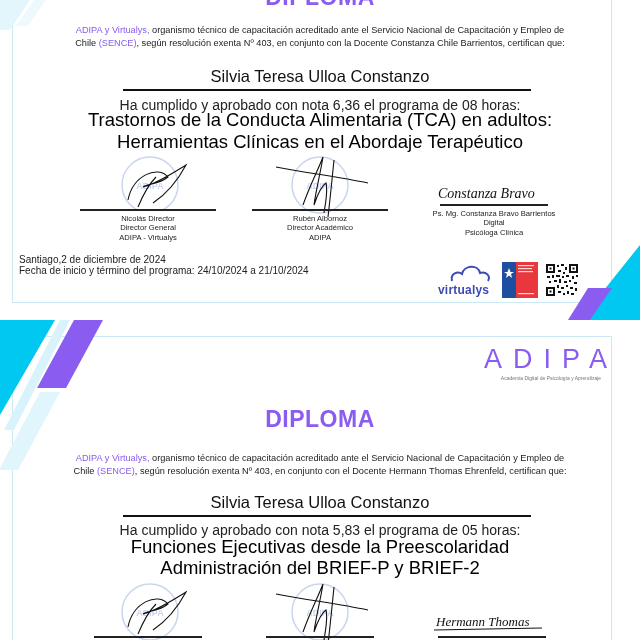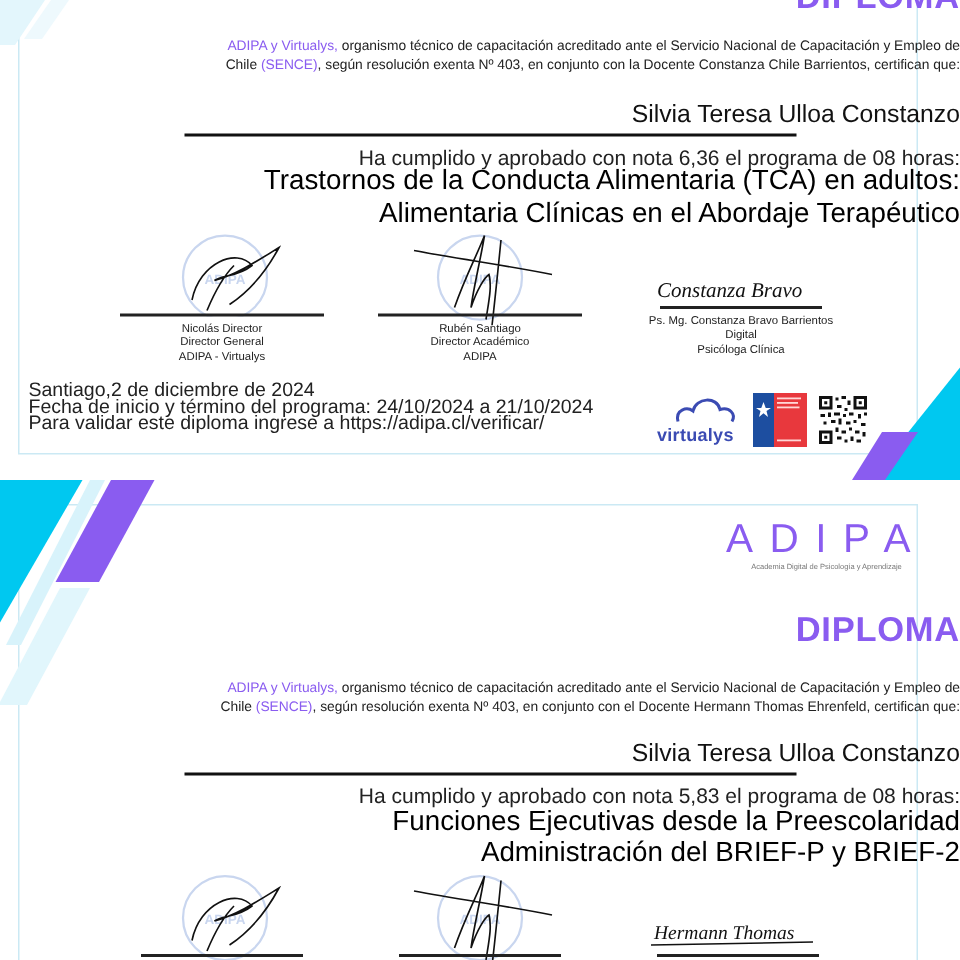--- a/index.html
+++ b/index.html
@@ -9,36 +9,36 @@
   .page { position: absolute; left: 0; width: 640px; overflow: hidden; background: #fff; }
   .page-1 { top: 0; height: 320px; }
   .page-2 { top: 320px; height: 320px; }
 
   .frame { position: absolute; border: 1.5px solid #cbe9f4; background: transparent; }
   .page-1 .frame { left: 12px; top: -10px; width: 600px; height: 313px; }
   .page-2 .frame { left: 12px; top: 16px; width: 600px; height: 320px; }
 
   .deco { position: absolute; }
 
-  .center { position: absolute; left: 0; width: 640px; text-align: right; }
+  .center { position: absolute; left: 0; width: 640px; text-align: center; }
 
   .diploma-title { font-size: 23px; font-weight: bold; color: #8a5cf0; letter-spacing: 0.5px; }
   .intro { font-size: 9.2px; line-height: 12.5px; color: #222; }
   .intro .accent { color: #8a5cf0; }
   .recipient { font-size: 16.5px; color: #111; }
   .name-rule { position: absolute; left: 123px; width: 408px; height: 1.5px; background: #111; }
   .grade-line { font-size: 14px; color: #222; }
   .course { font-size: 18.5px; line-height: 22px; color: #000000; }
 
   .sig-block { position: absolute; width: 136px; text-align: center; }
   .sig-rule { height: 1.5px; background: #222; width: 136px; margin: 0 auto; }
   .sig-text { font-size: 7.6px; line-height: 9.5px; color: #222; margin-top: 3px; }
   .sig-art { position: absolute; }
 
-  .footer-info { position: absolute; left: 19px; font-size: 13px; line-height: 11.2px; color: #222; }
+  .footer-info { position: absolute; left: 19px; font-size: 10px; line-height: 11.2px; color: #222; }
 
   .adipa-logo { position: absolute; right: 22px; top: 345px; text-align: center; }
   .adipa-word { font-size: 27px; letter-spacing: 11px; color: #8a5cf0; font-weight: 300; line-height: 28px; }
   .adipa-sub { font-size: 5px; color: #777; margin-top: 2px; }
 
   .virtualys { position: absolute; left: 438px; top: 263px; width: 60px; height: 34px; }
   .virtualys-word { position: absolute; bottom: 0; left: 0; font-size: 12px; font-weight: bold; color: #3b4bb3; letter-spacing: 0.2px; }
   .gov-logo { position: absolute; left: 502px; top: 262px; width: 36px; height: 36px; }
   .qr { position: absolute; left: 545px; top: 263px; width: 34px; height: 34px; }
 </style>
@@ -62,21 +62,21 @@
 
   <div class="center intro" style="top:24px">
     <div><span class="accent">ADIPA y Virtualys,</span><span> organismo técnico de capacitación acreditado ante el Servicio Nacional de Capacitación y Empleo de</span></div>
     <div><span>Chile </span><span class="accent">(SENCE)</span><span>, según resolución exenta Nº 403, en conjunto con la Docente Constanza Chile Barrientos, certifican que:</span></div>
   </div>
 
   <div class="center recipient" style="top:67px">Silvia Teresa Ulloa Constanzo</div>
   <div class="name-rule" style="top:89px"></div>
   <div class="center grade-line" style="top:97px">Ha cumplido y aprobado con nota  6,36 el programa de 08 horas:</div>
   <div class="center course" style="top:109px">Trastornos de la Conducta Alimentaria (TCA) en adultos:</div>
-  <div class="center course" style="top:131px">Alimentaria Clínicas en el Abordaje Terapéutico</div>
+  <div class="center course" style="top:131px">Herramientas Clínicas en el Abordaje Terapéutico</div>
 
   <svg class="sig-art" style="left:98px;top:155px" width="100" height="56">
     <circle cx="52" cy="30" r="28" fill="none" stroke="#c9d6ef" stroke-width="1.5"></circle>
     <text x="52" y="34" font-size="9" text-anchor="middle" fill="#c9d6ef" font-family="Liberation Sans, sans-serif" font-weight="bold">ADIPA</text>
     <path d="M30,45 C35,20 60,10 70,22 C60,30 50,28 45,32 C60,28 75,18 88,10 C80,25 70,38 55,48 M40,52 C45,40 50,30 58,22" fill="none" stroke="#111" stroke-width="1.1"></path>
   </svg>
   <div class="sig-block" style="left:80px;top:209px">
     <div class="sig-rule"></div>
     <div class="sig-text">
       <div>Nicolás Director</div>
@@ -86,42 +86,41 @@
   </div>
 
   <svg class="sig-art" style="left:268px;top:155px" width="110" height="62">
     <circle cx="52" cy="30" r="28" fill="none" stroke="#c9d6ef" stroke-width="1.5"></circle>
     <text x="52" y="34" font-size="9" text-anchor="middle" fill="#c9d6ef" font-family="Liberation Sans, sans-serif" font-weight="bold">ADIPA</text>
     <path d="M8,12 C40,18 70,22 100,28 M35,50 C42,30 50,15 55,2 C52,20 48,35 46,50 C50,38 55,30 58,28 C60,36 58,45 56,58 M66,5 C64,25 62,45 60,62" fill="none" stroke="#111" stroke-width="1.1"></path>
   </svg>
   <div class="sig-block" style="left:252px;top:209px">
     <div class="sig-rule"></div>
     <div class="sig-text">
-      <div>Rubén Santiago</div>
+      <div>Rubén Albornoz</div>
       <div>Director Académico</div>
       <div>ADIPA</div>
     </div>
   </div>
 
   <svg class="sig-art" style="left:434px;top:178px" width="120" height="28">
     <text x="4" y="20" font-size="14" font-style="italic" fill="#111" font-family="Liberation Serif, serif">Constanza Bravo</text>
   </svg>
   <div class="sig-block" style="left:424px;top:204px;width:140px">
     <div class="sig-rule" style="width:108px"></div>
     <div class="sig-text">
       <div>Ps. Mg. Constanza Bravo Barrientos</div>
       <div>Digital</div>
       <div>Psicóloga Clínica</div>
     </div>
   </div>
 
   <div class="footer-info" style="top:254px">
     <div>Santiago,2 de diciembre de 2024</div>
     <div>Fecha de inicio y término del programa: 24/10/2024 a 21/10/2024</div>
-    <div>Para validar este diploma ingrese a https://adipa.cl/verificar/</div>
   </div>
 
   <div class="virtualys">
     <svg style="position:absolute;left:10px;top:0" width="44" height="20">
       <path d="M4,18 C2,10 10,8 14,11 C16,2 30,1 32,10 C38,8 43,13 40,18" fill="none" stroke="#3b4bb3" stroke-width="2"></path>
     </svg>
     <span class="virtualys-word">virtualys</span>
   </div>
   <svg class="gov-logo" viewBox="0 0 36 36">
     <rect x="0" y="0" width="14" height="36" fill="#1d4ea0"></rect>
@@ -192,21 +191,21 @@
 
   <div class="center diploma-title" style="top:86px">DIPLOMA</div>
 
   <div class="center intro" style="top:132px">
     <div><span class="accent">ADIPA y Virtualys,</span><span> organismo técnico de capacitación acreditado ante el Servicio Nacional de Capacitación y Empleo de</span></div>
     <div><span>Chile </span><span class="accent">(SENCE)</span><span>, según resolución exenta Nº 403, en conjunto con el Docente Hermann Thomas Ehrenfeld, certifican que:</span></div>
   </div>
 
   <div class="center recipient" style="top:173px">Silvia Teresa Ulloa Constanzo</div>
   <div class="name-rule" style="top:195px"></div>
-  <div class="center grade-line" style="top:202px">Ha cumplido y aprobado con nota  5,83 el programa de 08 horas:</div>
+  <div class="center grade-line" style="top:202px">Ha cumplido y aprobado con nota  5,83 el programa de 05 horas:</div>
   <div class="center course" style="top:216px">Funciones Ejecutivas desde la Preescolaridad</div>
   <div class="center course" style="top:237px">Administración del BRIEF-P y BRIEF-2</div>
 
   <svg class="sig-art" style="left:98px;top:262px" width="100" height="58">
     <circle cx="52" cy="30" r="28" fill="none" stroke="#c9d6ef" stroke-width="1.5"></circle>
     <text x="52" y="34" font-size="9" text-anchor="middle" fill="#c9d6ef" font-family="Liberation Sans, sans-serif" font-weight="bold">ADIPA</text>
     <path d="M30,45 C35,20 60,10 70,22 C60,30 50,28 45,32 C60,28 75,18 88,10 C80,25 70,38 55,48 M40,52 C45,40 50,30 58,22" fill="none" stroke="#111" stroke-width="1.1"></path>
   </svg>
   <div class="sig-rule" style="position:absolute;left:94px;top:316px;width:108px"></div>
 

